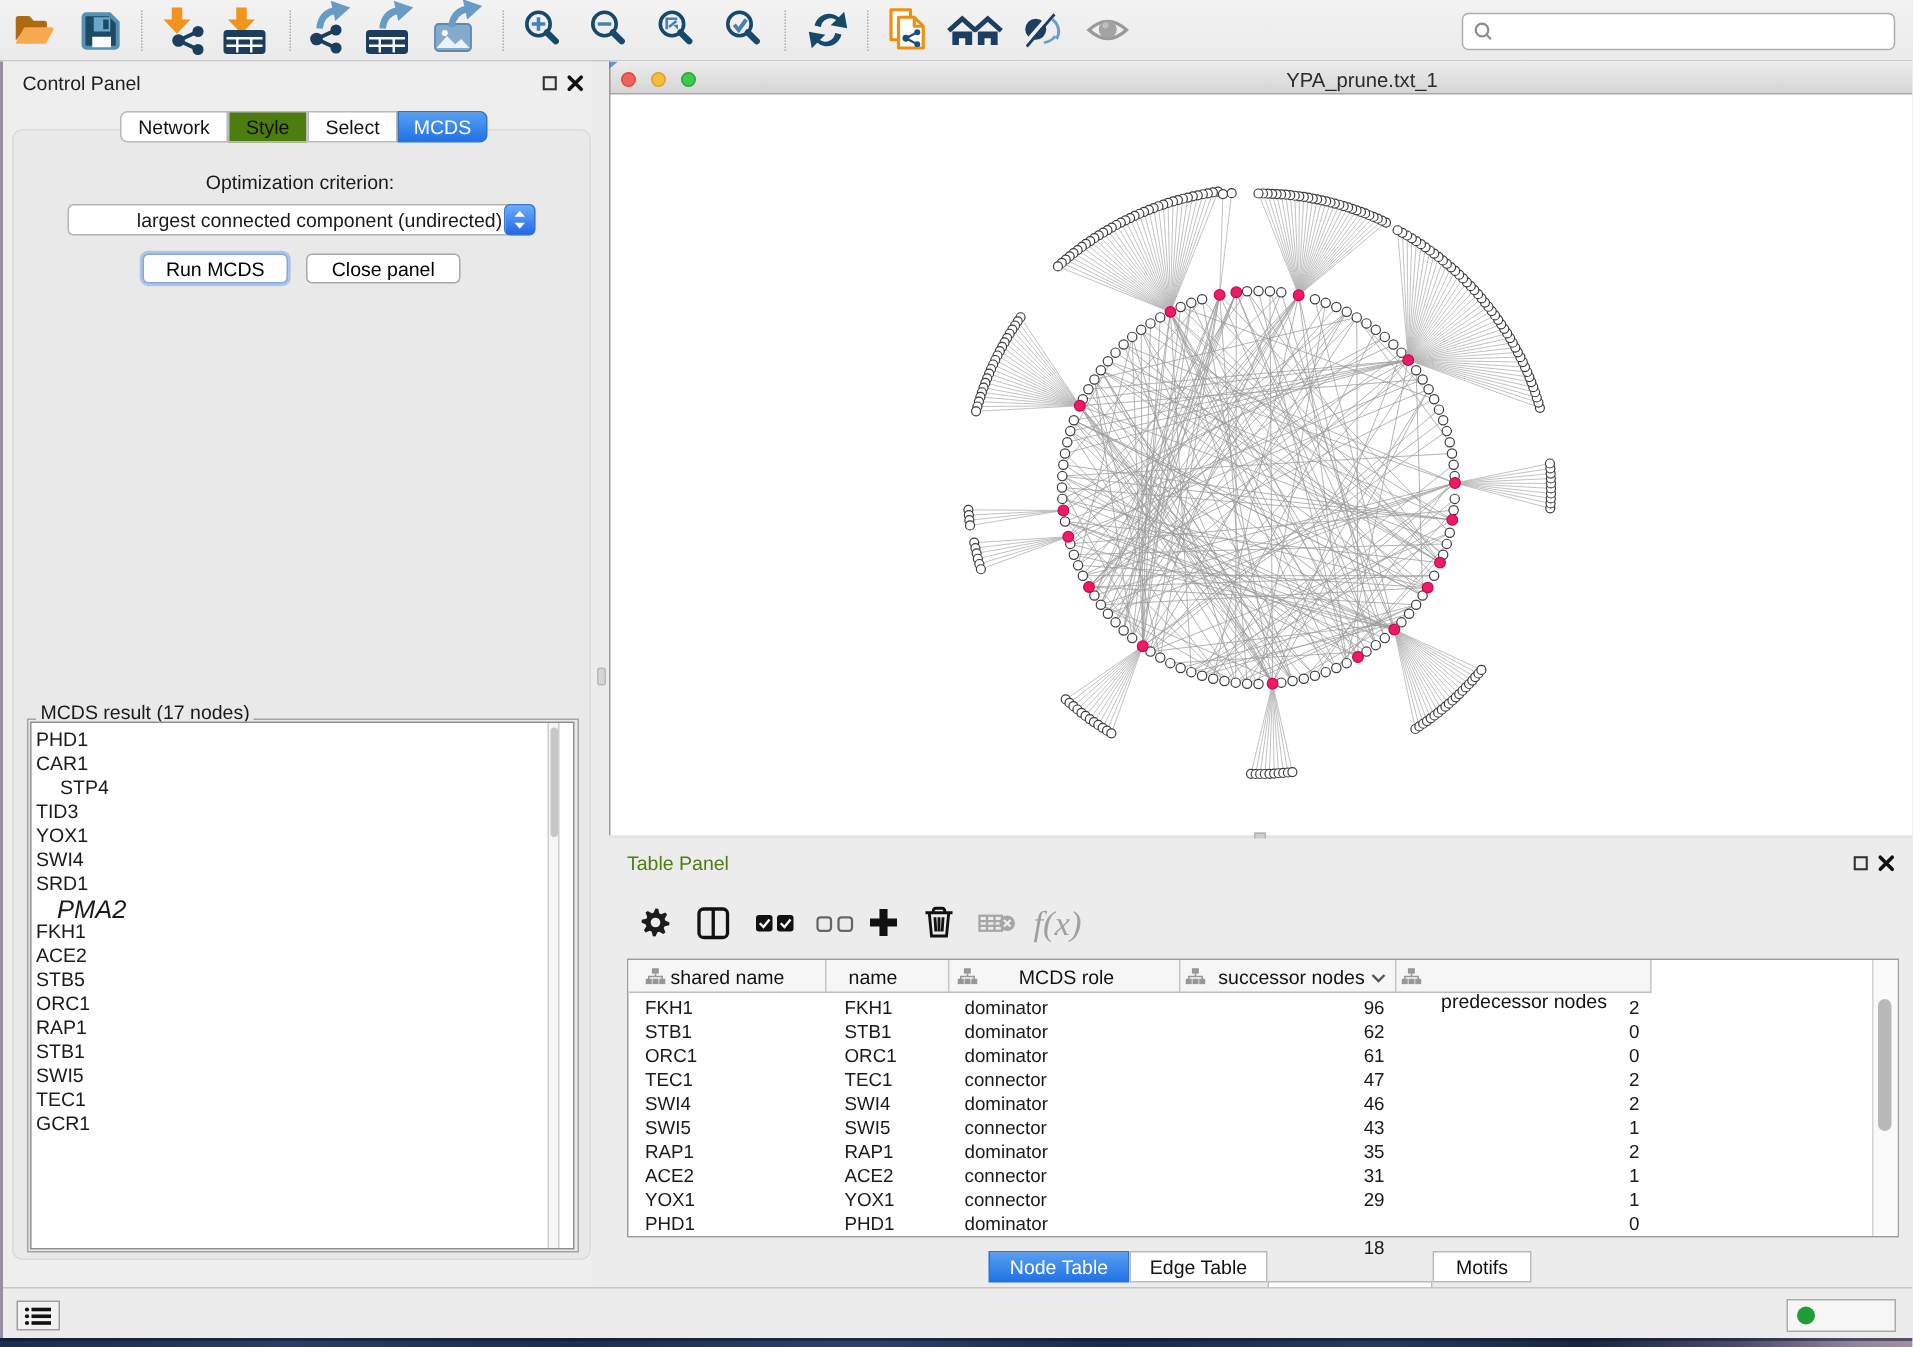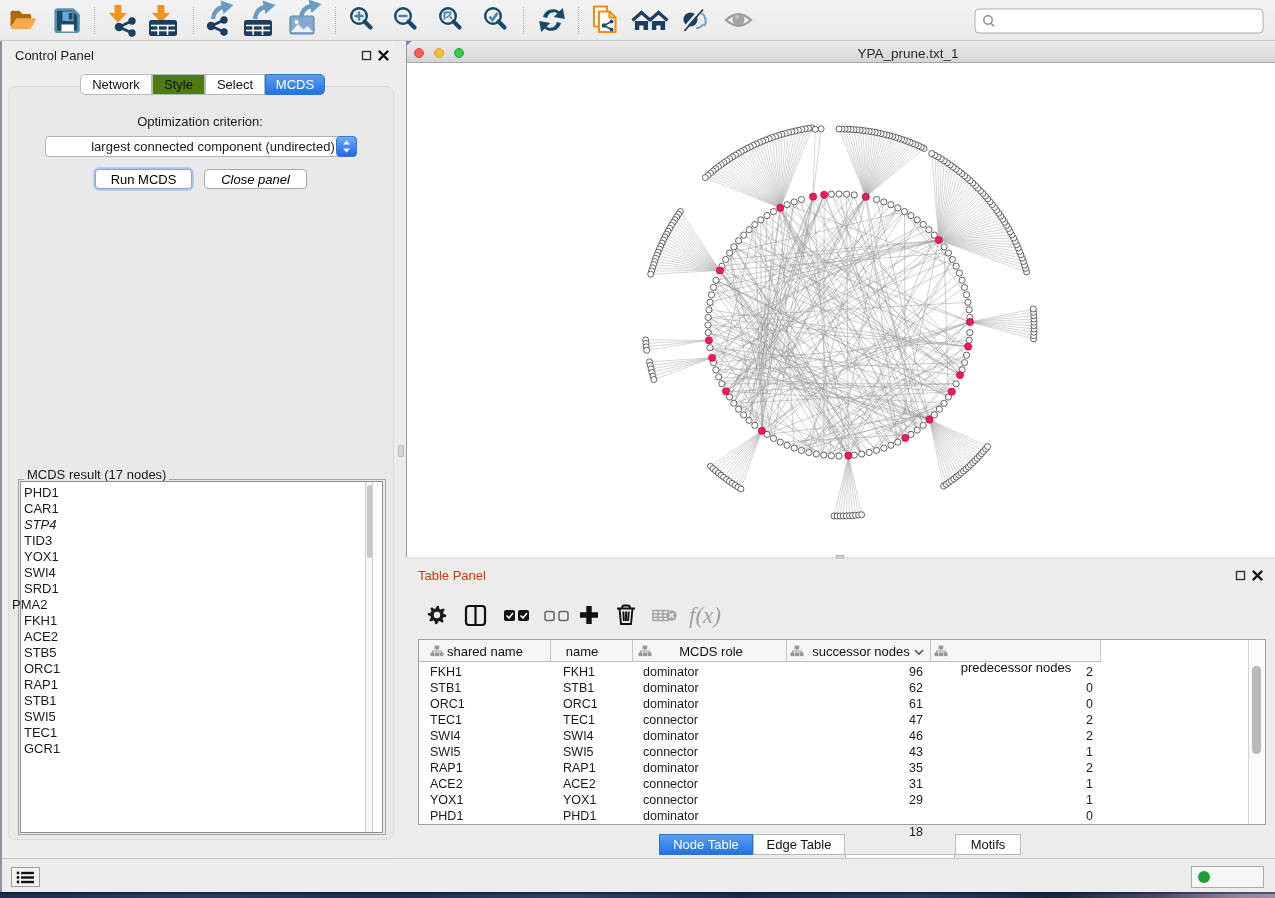--- a/index.html
+++ b/index.html
@@ -139,32 +139,32 @@
 <div class="abs" style="left:205px;top:74px;width:60px;height:21px;background:#ffffff;color:#111;border:1px solid #b9b9b9;font-size:13px;text-align:center;line-height:20px;font-family:'Liberation Sans',sans-serif;">Select</div>
 <div class="abs" style="left:265px;top:74px;width:60px;height:21px;background:linear-gradient(#58a0f4,#2172e4);color:#fff;border:1px solid #2f73cc;border-radius:0 5px 5px 0;font-size:13px;text-align:center;line-height:20px;font-family:'Liberation Sans',sans-serif;">MCDS</div>
 <div class="txt" style="left:0;top:114px;width:400px;text-align:center;font-size:13px;">Optimization criterion:</div>
 <div class="abs" style="left:45px;top:136px;width:312px;height:21px;background:#fff;border:1px solid #b3b3b3;border-radius:4px;"></div>
 <div class="abs" style="left:336px;top:136px;width:21px;height:21px;background:linear-gradient(#6cadf8,#2068e6);border-radius:4px;border:1px solid #3a78cc;"></div>
 <svg class="abs" style="left:336px;top:136px" width="21" height="21">
     <path d="M7 8.5 L10.5 4.5 L14 8.5 Z M7 12.5 L10.5 16.5 L14 12.5 Z" fill="#fff"></path>
   </svg>
 <div class="txt" style="left:45px;top:139px;width:336px;text-align:center;font-size:13px;">largest connected component (undirected)</div>
 <div class="abs" style="left:95px;top:169px;width:97px;height:20px;background:#fff;border:1px solid #89a8d6;border-radius:4px;box-shadow:0 0 0 1.8px rgba(138,176,235,.65);font-size:13px;text-align:center;line-height:19px;">Run MCDS</div>
-<div class="abs" style="left:204px;top:169px;width:103px;height:20px;background:#fff;border:1px solid #a8a8a8;border-radius:4px;font-size:13px;text-align:center;line-height:19px;font-style:italic;">Close panel</div>
+<div class="abs" style="left:204px;top:169px;width:103px;height:20px;background:#fff;border:1px solid #a8a8a8;border-radius:4px;font-size:13px;text-align:center;line-height:19px;">Close panel</div>
 <div class="abs" style="left:18px;top:479px;width:368px;height:356px;border:1px solid #a4a4a4;"></div>
 <div class="txt" style="left:24px;top:467px;background:#e9e9e9;padding:0 3px;font-size:13px;">MCDS result (17 nodes)</div>
 <div class="abs" style="left:20px;top:481px;width:363px;height:352px;background:#fff;border:1px solid #8e8e8e;"></div>
 <div class="txt" style="left:24px;top:485px;font-size:13px;">PHD1</div>
 <div class="txt" style="left:24px;top:501px;font-size:13px;">CAR1</div>
-<div class="txt" style="left:24px;top:517px;font-size:13px;font-style:italic;">STP4</div>
+<div class="txt" style="left:40px;top:517px;font-size:13px;">STP4</div>
 <div class="txt" style="left:24px;top:533px;font-size:13px;">TID3</div>
 <div class="txt" style="left:24px;top:549px;font-size:13px;">YOX1</div>
 <div class="txt" style="left:24px;top:565px;font-size:13px;">SWI4</div>
 <div class="txt" style="left:24px;top:581px;font-size:13px;">SRD1</div>
-<div class="txt" style="left:12px;top:597px;font-size:13px;">PMA2</div>
+<div class="txt" style="left:38px;top:597px;font-size:17px;font-style:italic;">PMA2</div>
 <div class="txt" style="left:24px;top:613px;font-size:13px;">FKH1</div>
 <div class="txt" style="left:24px;top:629px;font-size:13px;">ACE2</div>
 <div class="txt" style="left:24px;top:645px;font-size:13px;">STB5</div>
 <div class="txt" style="left:24px;top:661px;font-size:13px;">ORC1</div>
 <div class="txt" style="left:24px;top:677px;font-size:13px;">RAP1</div>
 <div class="txt" style="left:24px;top:693px;font-size:13px;">STB1</div>
 <div class="txt" style="left:24px;top:709px;font-size:13px;">SWI5</div>
 <div class="txt" style="left:24px;top:725px;font-size:13px;">TEC1</div>
 <div class="txt" style="left:24px;top:741px;font-size:13px;">GCR1</div>
 <div class="abs" style="left:365px;top:482px;width:8px;height:350px;background:#f6f6f6;border-left:1px solid #cfcfcf;border-right:1px solid #cfcfcf;"></div>
@@ -880,21 +880,21 @@
 <circle cx="355.8" cy="367.8" r="3.6"></circle>
 <circle cx="320.0" cy="328.3" r="3.6"></circle>
 <circle cx="306.2" cy="294.8" r="3.6"></circle>
 <circle cx="302.9" cy="277.3" r="3.6"></circle>
 <circle cx="313.9" cy="207.5" r="3.6"></circle>
 </g>
 </svg></div>
 <div class="abs" style="left:406px;top:557px;width:869px;height:2px;background:#e4e4e4;"></div>
 <div class="abs" style="left:836px;top:555px;width:8px;height:6px;background:#cfcfcf;border:1px solid #b2b2b2;"></div>
 <div class="abs" style="left:406px;top:559px;width:869px;height:299px;background:#ececec;"></div>
-<div class="txt" style="left:418px;top:568px;font-size:13px;color:#c2410c;">Table Panel</div>
+<div class="txt" style="left:418px;top:568px;font-size:13px;color:#4d7c0f;">Table Panel</div>
 <svg class="abs" style="left:1232px;top:567px" width="40" height="18" viewBox="0 0 40 18">
     <rect x="4.5" y="4.5" width="8" height="8" fill="none" stroke="#333" stroke-width="1.4"></rect>
     <path d="M21.5 4.5 L29.5 12.5 M29.5 4.5 L21.5 12.5" stroke="#111" stroke-width="2.4" stroke-linecap="round"></path>
   </svg>
 <svg class="abs" style="left:406px;top:591px" width="869" height="46" viewBox="0 0 869 46">
 <path transform="translate(21,14)" d="M10.0,0.7 11.8,0.9 12.5,3.9 13.7,4.5 16.6,3.4 17.7,4.8 16.1,7.5 16.5,8.7 19.3,10.0 19.1,11.8 16.1,12.5 15.5,13.7 16.6,16.6 15.2,17.7 12.5,16.1 11.3,16.5 10.0,19.3 8.2,19.1 7.5,16.1 6.3,15.5 3.4,16.6 2.3,15.2 3.9,12.5 3.5,11.3 0.7,10.0 0.9,8.2 3.9,7.5 4.5,6.3 3.4,3.4 4.8,2.3 7.5,3.9 8.7,3.5Z M13.2,10.0 A3.2,3.2 0 1 0 6.8,10.0 A3.2,3.2 0 1 0 13.2,10.0 Z" fill="#1c1c1c" fill-rule="evenodd"></path>
 <rect x="60" y="15" width="19" height="19" rx="3" fill="none" stroke="#111" stroke-width="2.2"></rect>
     <line x1="69.5" y1="15" x2="69.5" y2="34" stroke="#111" stroke-width="2.2"></line>
 <g fill="#111">
       <rect x="98" y="19" width="11" height="11" rx="2"></rect>

